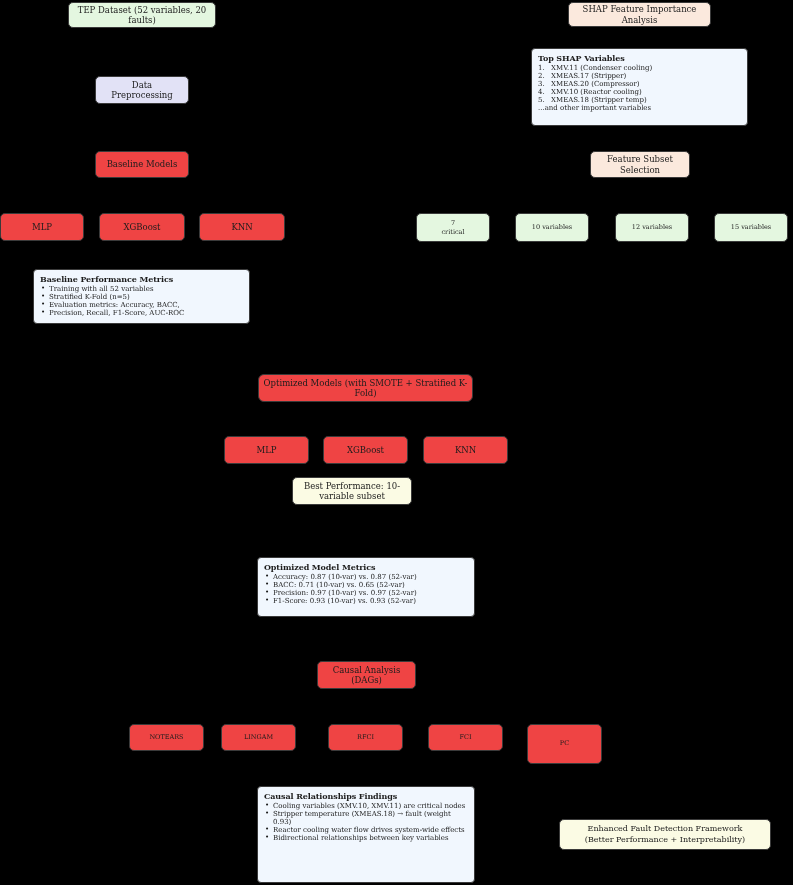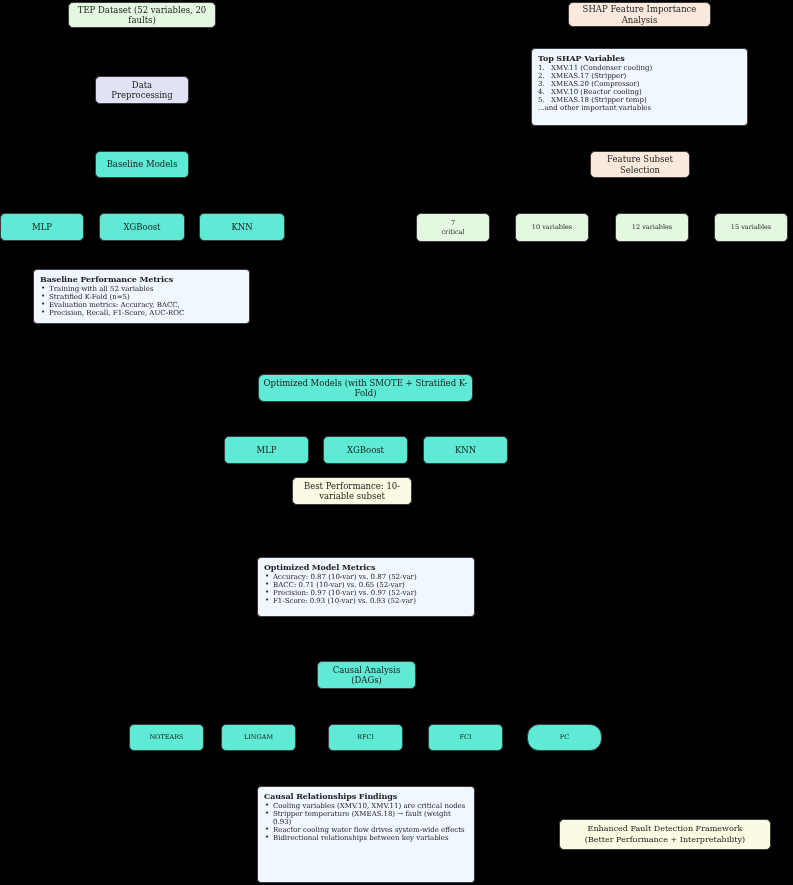--- a/index.html
+++ b/index.html
@@ -34,21 +34,21 @@
     padding: 2px 4px;
   }
   .node .label {
     display: block;
     width: 100%;
   }
 
   
   .c-green  { background: #e4f7e0; }
   .c-peach  { background: #fbe9dd; }
-  .c-pink   { background: #5eead4; }
+  .c-pink   { background: #ef4444; }
   .c-lav    { background: #e2e2f6; }
   .c-cream  { background: #fbfbe4; }
 
   
   .infobox {
     position: absolute;
     box-sizing: border-box;
     background: #f1f7fe;
     border: 0.7px solid #3a3a3a;
     border-radius: 4px;
@@ -209,21 +209,21 @@
   </div>
   <div class="node c-pink fs-65" style="left:221px; top:724px; width:75px; height:27px;">
     <span class="label">LINGAM</span>
   </div>
   <div class="node c-pink fs-65" style="left:328px; top:724px; width:75px; height:27px;">
     <span class="label">RFCI</span>
   </div>
   <div class="node c-pink fs-65" style="left:428px; top:724px; width:75px; height:27px;">
     <span class="label">FCI</span>
   </div>
-  <div class="node c-pink fs-65" style="left:527px; top:724px; width:75px; height:27px;border-radius:12px;">
+  <div class="node c-pink fs-65" style="left:527px; top:724px; width:75px; height:40px;">
     <span class="label">PC</span>
   </div>
 
   <div class="infobox bulleted fs-7" style="left:257px; top:786px; width:218px; height:97px;">
     <span class="ib-title fs-8">Causal Relationships Findings</span>
     <ul>
       <li>Cooling variables (XMV.10, XMV.11) are critical nodes</li>
       <li>Stripper temperature (XMEAS.18) → fault (weight 0.93)</li>
       <li>Reactor cooling water flow drives system-wide effects</li>
       <li>Bidirectional relationships between key variables</li>

